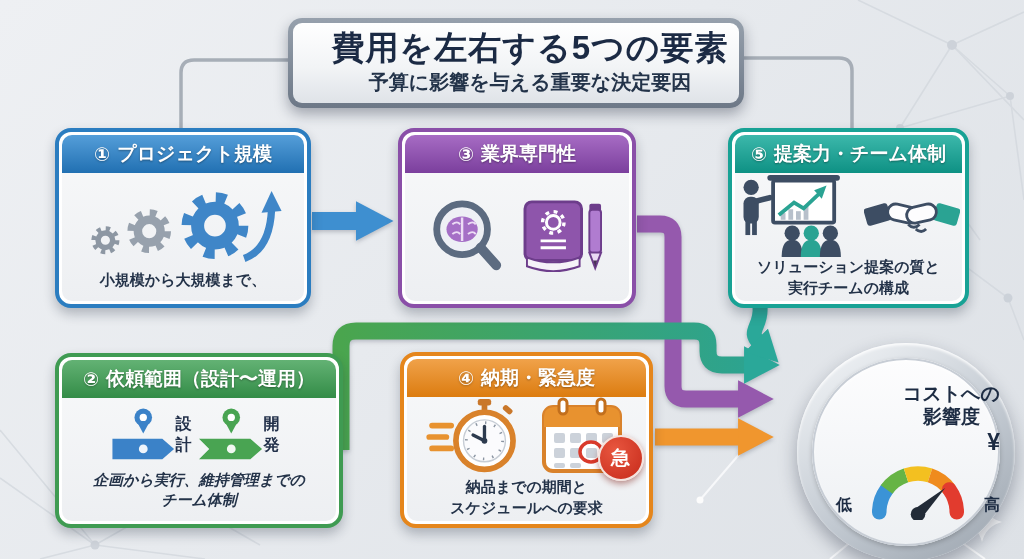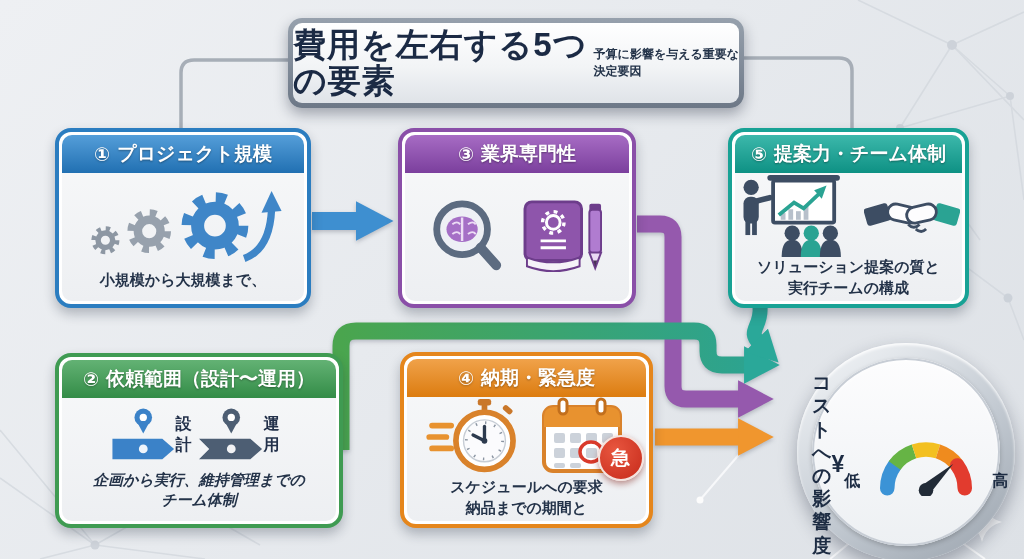--- a/index.html
+++ b/index.html
@@ -7,23 +7,23 @@
   #stage{position:relative;width:1024px;height:559px;overflow:hidden;
     background:linear-gradient(135deg,#eef0f3 0%,#e7eaee 45%,#dde1e6 100%);}
   svg{display:block;}
   .layer{position:absolute;left:0;top:0;width:1024px;height:559px;pointer-events:none;}
 
   
   .title-box{position:absolute;left:288px;top:18px;width:456px;height:90px;
     border-radius:14px;background:linear-gradient(#97a1ad,#6d7887);
     padding:5px;box-shadow:0 6px 14px rgba(20,30,50,.35);box-sizing:border-box;}
   .title-inner{height:100%;border-radius:9px;background:linear-gradient(180deg,#ffffff 0%,#f2f4f6 55%,#dfe3e8 100%);
-    display:flex;flex-direction:row;align-items:center;justify-content:center;gap:2px;}
+    display:flex;flex-direction:column;align-items:center;justify-content:center;gap:2px;padding-left:28px;}
   .title-main{font-size:33px;font-weight:800;color:#1b2a44;letter-spacing:1px;line-height:1.1;}
-  .title-sub{font-size:12px;font-weight:700;color:#233349;}
+  .title-sub{font-size:20px;font-weight:700;color:#233349;}
 
   
   .factor{position:absolute;border-radius:16px;background:#fff;padding:3px;
     border:4px solid #888;box-sizing:border-box;box-shadow:0 6px 12px rgba(25,35,55,.28);}
   .factor-inner{height:100%;border-radius:10px;overflow:hidden;
     background:linear-gradient(#f8f9fa,#edeff2);display:flex;flex-direction:column;}
   .factor-header{flex:0 0 auto;display:flex;align-items:center;justify-content:center;gap:7px;
     padding:6px 4px;font-size:19px;font-weight:800;color:#fff;text-shadow:0 1px 2px rgba(0,0,0,.35);}
   .factor-body{flex:1;display:flex;flex-direction:column;align-items:center;justify-content:flex-end;}
   .factor-iconarea{flex:1;display:flex;align-items:center;justify-content:center;gap:14px;width:100%;}
@@ -50,21 +50,21 @@
     display:flex;align-items:center;justify-content:center;
     color:#fff;font-size:19px;font-weight:800;}
 
   
   .gauge{position:absolute;left:797px;top:343px;width:218px;height:218px;border-radius:50%;
     background:linear-gradient(145deg,#f7f9fb 0%,#c3cad2 55%,#99a2ac 100%);
     box-shadow:0 8px 18px rgba(25,35,55,.35), inset 0 2px 3px rgba(255,255,255,.9);}
   .gauge-face{position:absolute;inset:15px;border-radius:50%;
     background:linear-gradient(180deg,#fdfdfe 0%,#edf0f3 100%);
     box-shadow:inset 0 0 0 2px #c7cdd5, inset 0 3px 6px rgba(255,255,255,.9), 0 2px 5px rgba(0,0,0,.2);
-    display:flex;flex-direction:row;align-items:center;padding-top:24px;box-sizing:border-box;}
+    display:flex;flex-direction:column;align-items:flex-end;padding-top:24px;box-sizing:border-box;}
   .gauge-title{font-size:19px;font-weight:800;color:#1d2c43;line-height:1.22;text-align:center;}
   .gauge-yen{font-size:23px;font-weight:800;color:#1d2c43;margin:1px 0 0;}
   .gauge-dial{position:relative;margin-top:2px;display:flex;align-items:flex-end;gap:5px;}
   .gauge-end{font-size:16px;font-weight:800;color:#1d2c43;padding-bottom:4px;}
 
   .network line{stroke:#d2d7dd;stroke-width:1.6;}
   .network circle{fill:#c6ccd4;}
   .network .white line{stroke:#fafbfc;stroke-width:2;}
   .network .white circle{fill:#fff;}
 </style>
@@ -274,27 +274,27 @@
               <circle cx="44" cy="15" r="12" fill="#3b82c8"></circle>
                 <circle cx="44" cy="15" r="5" fill="#fff"></circle>
               <polygon points="37,24 51,24 44,37" fill="#3b82c8"></polygon>
               <polygon points="2,44 70,44 86,58 70,72 2,72" fill="#3b82c8"></polygon>
               <circle cx="44" cy="58" r="6" fill="#fff" fill-opacity="0.92"></circle>
             </svg>
             <div class="phase-label">設計</div>
           </div>
           <div class="phase">
             <svg width="88" height="64" viewBox="0 0 88 78">
-              <circle cx="44" cy="15" r="12" fill="#4d5e73"></circle>
+              <circle cx="44" cy="15" r="12" fill="#49a452"></circle>
                 <circle cx="44" cy="15" r="5" fill="#fff"></circle>
-              <polygon points="37,24 51,24 44,37" fill="#4d5e73"></polygon>
-              <polygon points="0,44 70,44 86,58 70,72 0,72 14,58" fill="#4d5e73"></polygon>
+              <polygon points="37,24 51,24 44,37" fill="#49a452"></polygon>
+              <polygon points="0,44 70,44 86,58 70,72 0,72 14,58" fill="#49a452"></polygon>
               <circle cx="44" cy="58" r="6" fill="#fff" fill-opacity="0.92"></circle>
             </svg>
-            <div class="phase-label">運用</div>
+            <div class="phase-label">開発</div>
           </div>
         </div>
         <div class="factor-desc" style="padding-top:3px;font-style:italic;">
           <span>企画から実行、維持管理までの</span>
             <span>チーム体制</span>
         </div>
       </div>
     </div>
   </div>
 
@@ -339,22 +339,22 @@
                   <rect x="62" y="51" width="11" height="10" rx="2"></rect>
                 <rect x="14" y="66" width="11" height="5" rx="2"></rect>
                   <rect x="30" y="66" width="11" height="5" rx="2"></rect>
               </g>
               <ellipse cx="51" cy="55" rx="11" ry="10" fill="none" stroke="#d93a2b" stroke-width="3.5"></ellipse>
             </svg>
             <div class="badge-urgent">急</div>
           </div>
         </div>
         <div class="factor-desc">
-          <span>スケジュールへの要求</span>
-            <span>納品までの期間と</span>
+          <span>納品までの期間と</span>
+            <span>スケジュールへの要求</span>
         </div>
       </div>
     </div>
   </div>
 
   <div class="gauge">
     <div class="gauge-face">
       <div class="gauge-title">
         <span>コストへの</span><br>
         <span>影響度</span>

